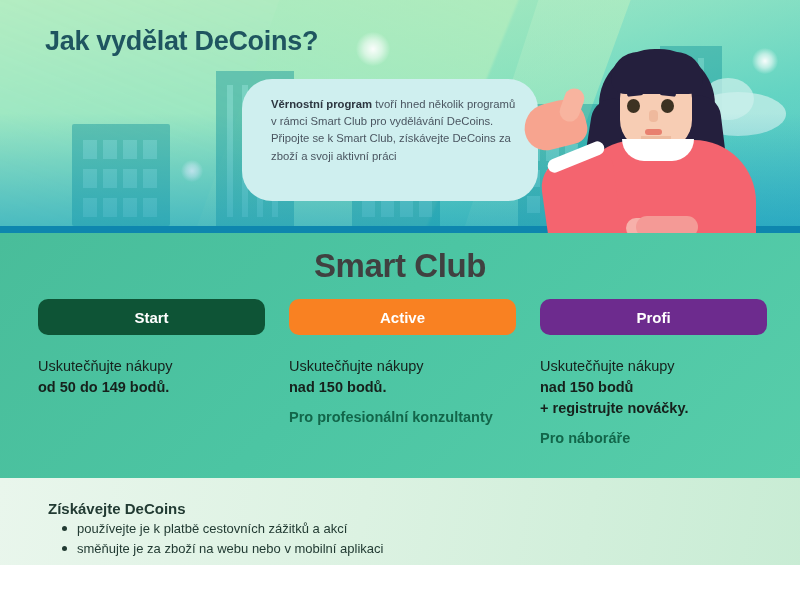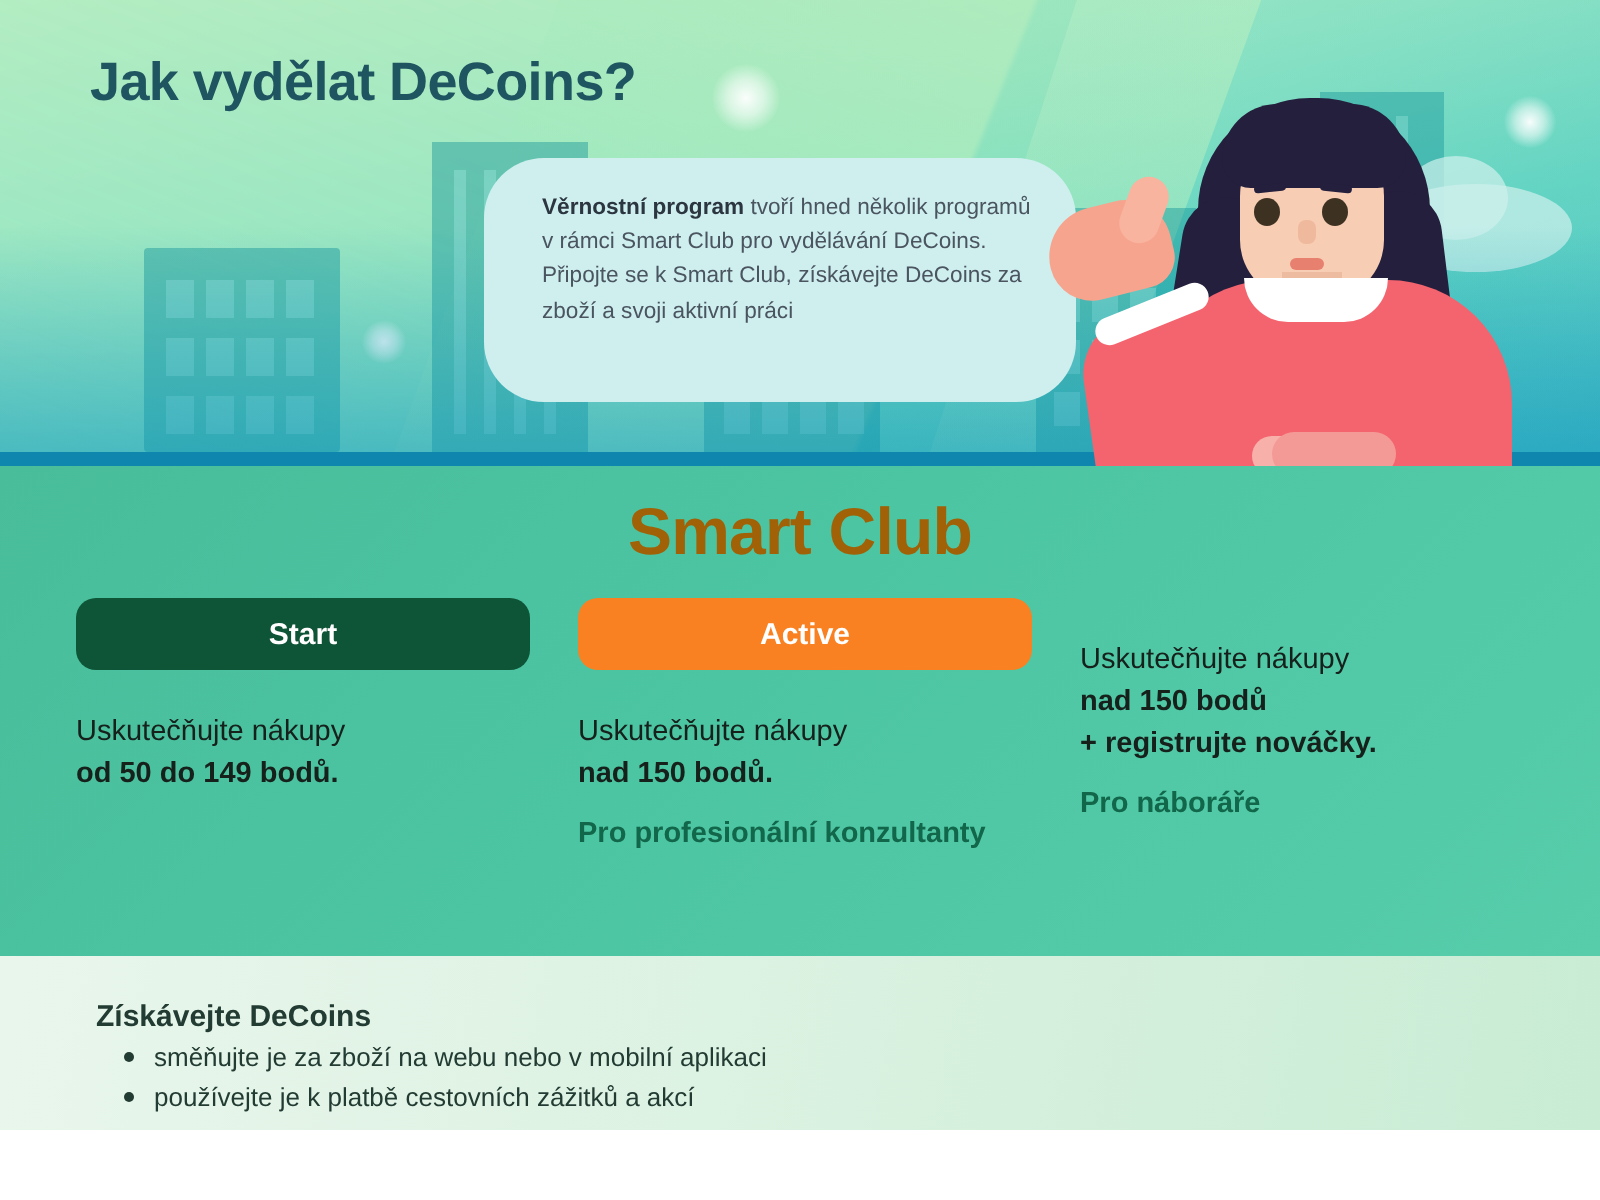--- a/index.html
+++ b/index.html
@@ -176,21 +176,21 @@
   }
 
   
   .band {
     position:absolute; left:0; top:233px; width:800px; height:245px;
     background:linear-gradient(135deg,#49bd9a 0%,#4cc5a3 45%,#57cdaa 100%);
   }
   .band-title {
     position:absolute; top:247px; left:0; width:800px;
     text-align:center;
-    font-size:33px; font-weight:bold; color:#a16207;
+    font-size:33px; font-weight:bold; color:#404040;
     letter-spacing:-.4px;
   }
   .tier {
     position:absolute; top:299px; width:227px;
   }
   .tier.t0 { left:38px; }
   .tier.t1 { left:289px; }
   .tier.t2 { left:540px; }
   .tier-badge {
     height:36px; border-radius:10px;
@@ -351,34 +351,35 @@
   <div class="tier t1">
     <div class="tier-badge" style="background:#f98122;">Active</div>
     <div class="tier-lines">
       <div class="ln">Uskutečňujte nákupy</div>
       <div class="ln b">nad 150 bodů.</div>
     </div>
     <div class="tier-note">Pro profesionální konzultanty</div>
   </div>
 
   <div class="tier t2">
+    <div class="tier-badge" style="background:#6d2b8e;">Profi</div>
     <div class="tier-lines">
       <div class="ln">Uskutečňujte nákupy</div>
       <div class="ln b">nad 150 bodů</div>
       <div class="ln b">+ registrujte nováčky.</div>
     </div>
     <div class="tier-note">Pro náboráře</div>
   </div>
 
   <div class="footer"></div>
   <div class="footer-head">Získávejte DeCoins</div>
   <div class="footer-list">
     <div class="f-item">
       <span class="f-dot"></span>
-      <span>směňujte je za zboží na webu nebo v mobilní aplikaci</span>
+      <span>používejte je k platbě cestovních zážitků a akcí</span>
     </div>
     <div class="f-item">
       <span class="f-dot"></span>
-      <span>používejte je k platbě cestovních zážitků a akcí</span>
+      <span>směňujte je za zboží na webu nebo v mobilní aplikaci</span>
     </div>
   </div>
 
 </div>
 
 </body></html>

